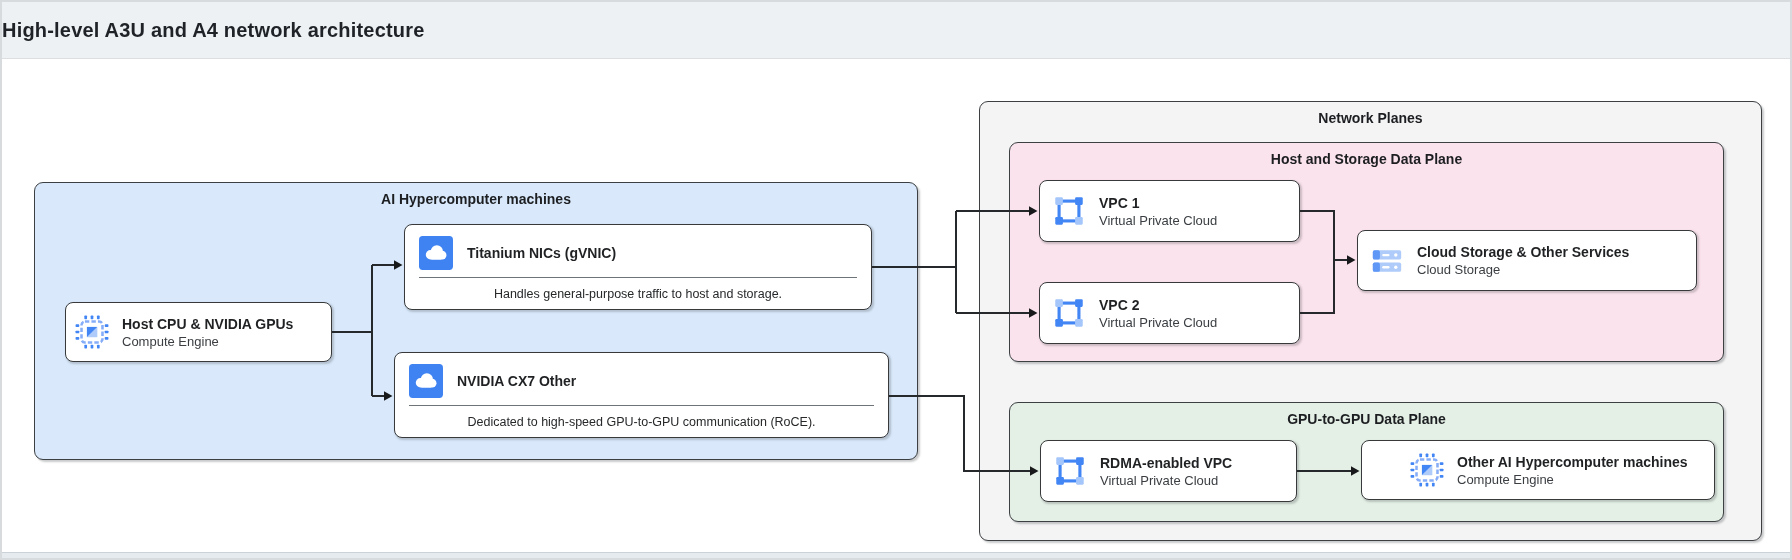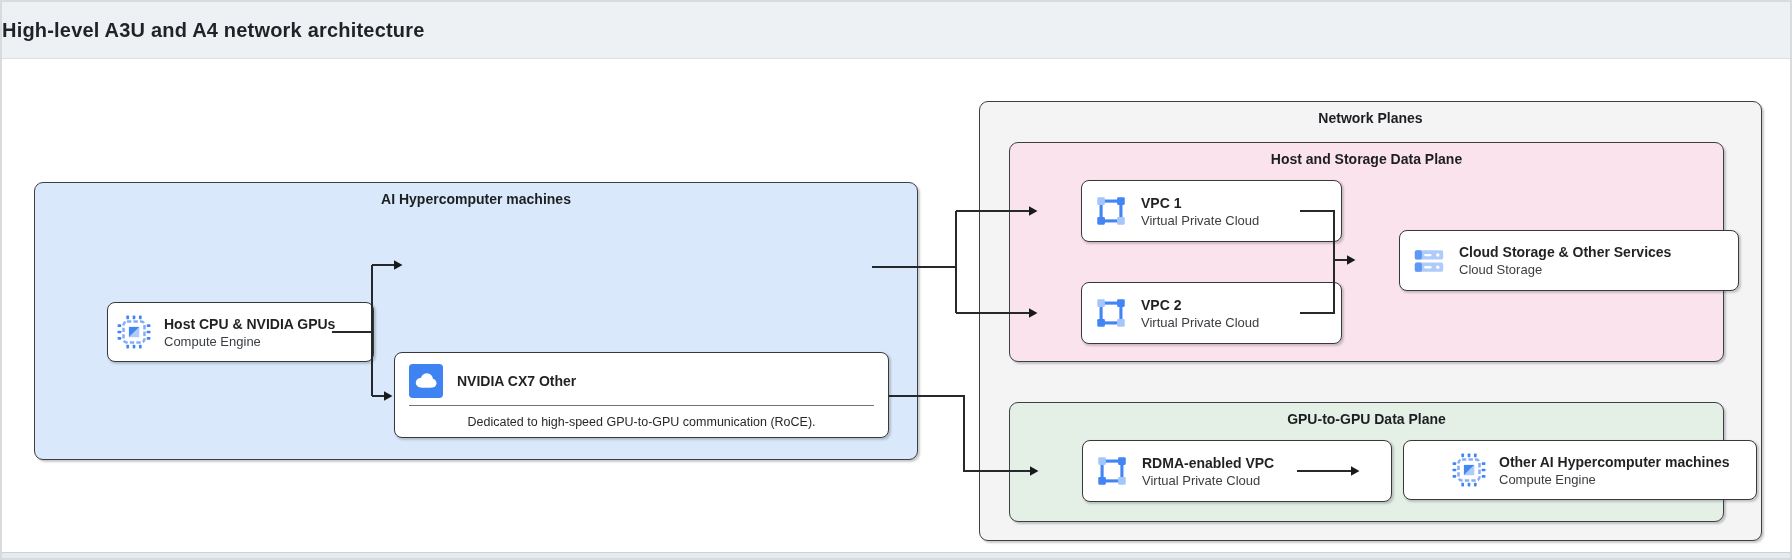--- a/index.html
+++ b/index.html
@@ -10,38 +10,38 @@
   .bottom-strip{position:absolute;left:0;right:0;bottom:0;height:5px;background:#e6ebef;border-top:1px solid #ccd3d8;}
 
   .group{position:absolute;border:1.5px solid #3c4043;border-radius:9px;box-sizing:border-box;box-shadow:2px 2px 2px rgba(60,64,67,.28);}
   .group-label{position:absolute;top:8px;left:0;right:0;text-align:center;font-size:14px;font-weight:700;color:#1c1e21;}
   #g-ai{left:32px;top:180px;width:884px;height:278px;background:#d9e9fb;}
   #g-np{left:977px;top:99px;width:783px;height:440px;background:#f4f4f5;}
   #g-hs{left:1007px;top:140px;width:715px;height:220px;background:#fbe3ed;}
   #g-gpu{left:1007px;top:400px;width:715px;height:120px;background:#e4f0e6;}
 
   .node{position:absolute;background:#ffffff;border:1.5px solid #37393b;border-radius:8px;box-sizing:border-box;box-shadow:1.5px 1.5px 2px rgba(60,64,67,.25);}
-  .node.simple{display:flex;align-items:center;gap:13px;padding:0 12px;margin-left:42px;}
+  .node.simple{display:flex;align-items:center;gap:13px;padding:0 12px;}
   .texts{display:flex;flex-direction:column;gap:2px;min-width:0;}
   .t{font-size:14px;font-weight:700;color:#1f2123;white-space:nowrap;}
   .s{font-size:13px;font-weight:400;color:#3a3e42;white-space:nowrap;}
   .icon{flex:0 0 auto;display:inline-flex;}
   .icon svg{display:block;}
 
   .nic .nic-top{display:flex;align-items:center;gap:14px;padding:11px 14px 7px;}
   .nic .nic-divider{border-top:1.5px solid #6f7479;margin:0 14px;}
   .nic .nic-desc{text-align:center;font-size:12.5px;color:#26282a;padding:9px 8px 0;}
 
   #n-host{left:63px;top:300px;width:267px;height:60px;padding-left:9px;}
   #n-titanium{left:402px;top:222px;width:468px;height:86px;}
   #n-cx7{left:392px;top:350px;width:495px;height:86px;}
   #n-vpc1{left:1037px;top:178px;width:261px;height:62px;}
   #n-vpc2{left:1037px;top:280px;width:261px;height:62px;}
   #n-storage{left:1355px;top:228px;width:340px;height:61px;}
-  #n-rdma{left:1038px;top:438px;width:310px;height:62px;}
+  #n-rdma{left:1038px;top:438px;width:257px;height:62px;}
   #n-other{left:1359px;top:438px;width:354px;height:60px;padding-left:48px;}
 
   #wires{position:absolute;left:0;top:0;width:1792px;height:560px;pointer-events:none;}
 </style>
 </head>
 <body>
 
 <svg width="0" height="0" style="position:absolute">
   <defs>
     <g id="ic-chip">
@@ -115,20 +115,32 @@
       <svg width="34" height="34" viewBox="0 0 24 24">
           <use href="#ic-chip"></use>
         </svg>
     </span>
     <span class="texts">
       <span class="t">Host CPU &amp; NVIDIA GPUs</span>
       <span class="s">Compute Engine</span>
     </span>
   </div>
 
+  <div class="node nic" id="n-titanium">
+    <div class="nic-top">
+      <span class="icon">
+        <svg width="34" height="34" viewBox="0 0 24 24">
+            <use href="#ic-cloud"></use>
+          </svg>
+      </span>
+      <span class="t">Titanium NICs (gVNIC)</span>
+    </div>
+    <div class="nic-divider"></div>
+    <div class="nic-desc">Handles general-purpose traffic to host and storage.</div>
+  </div>
 
   <div class="node nic" id="n-cx7">
     <div class="nic-top">
       <span class="icon">
         <svg width="34" height="34" viewBox="0 0 24 24">
             <use href="#ic-cloud"></use>
           </svg>
       </span>
       <span class="t">NVIDIA CX7 Other</span>
     </div>

